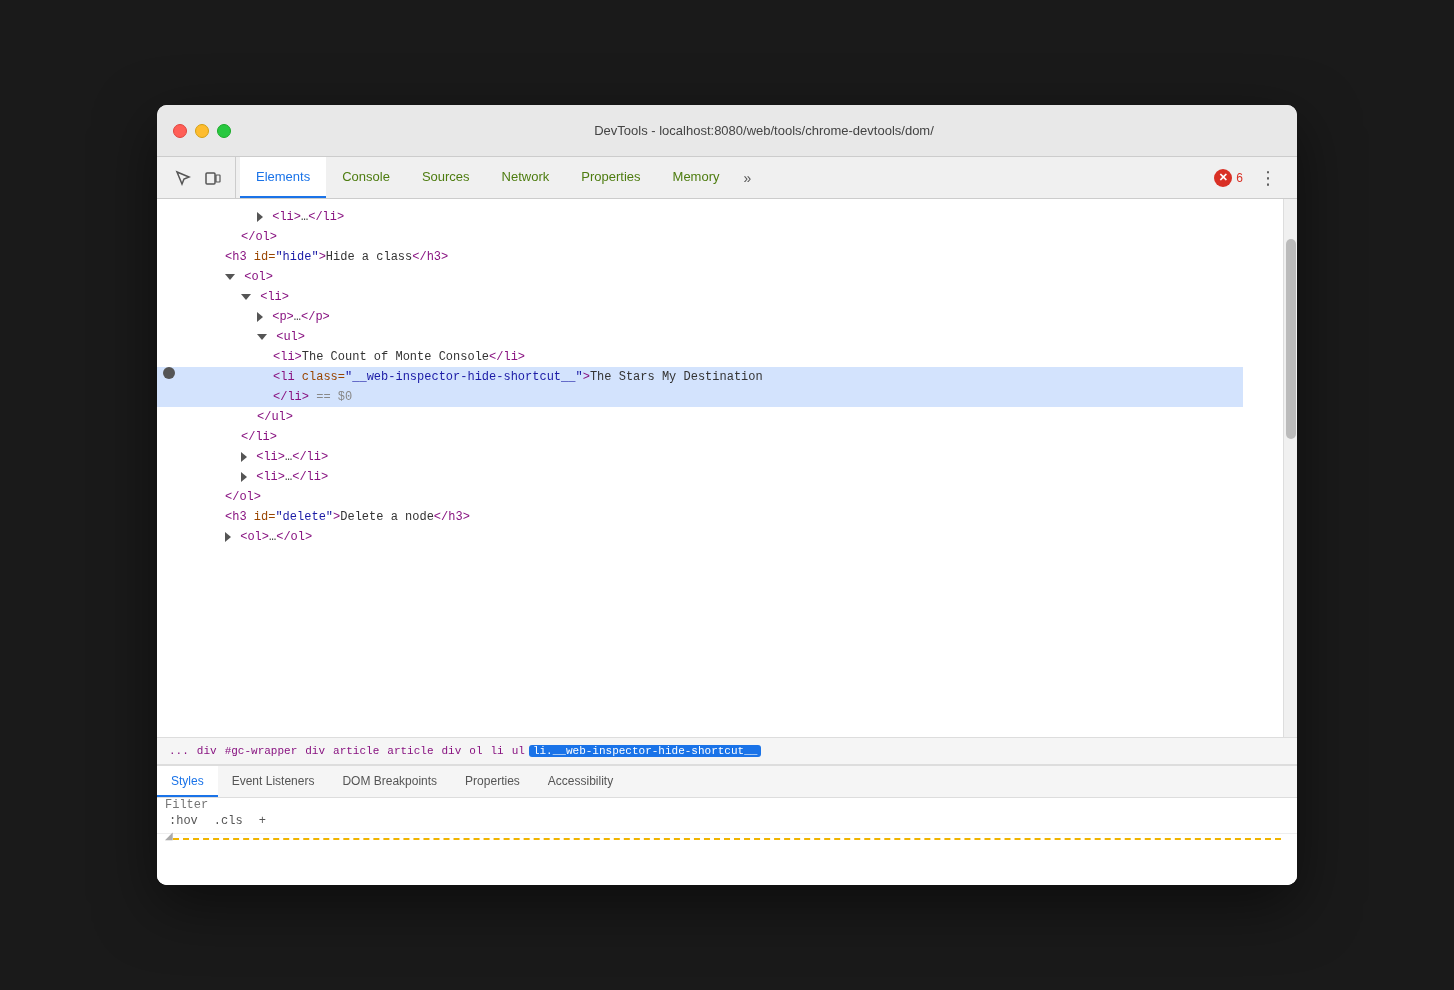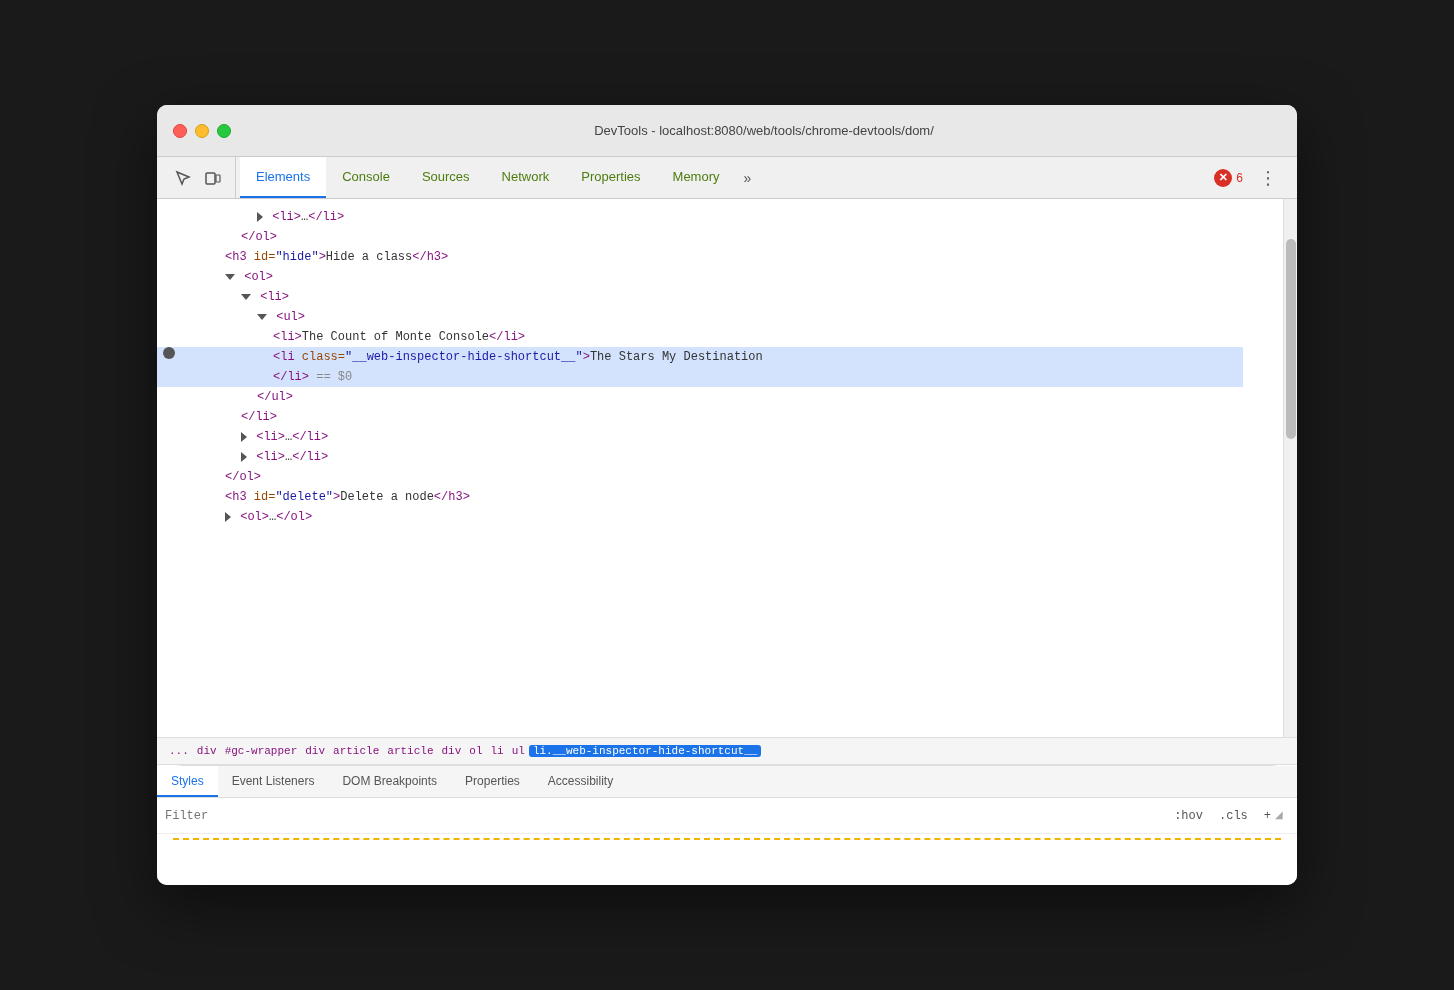--- a/index.html
+++ b/index.html
@@ -281,21 +281,20 @@
     }
 
     
     .bottom-panel {
       height: 120px;
       background: white;
       border-top: 1px solid #ddd;
       display: flex;
       flex-direction: column;
       flex-shrink: 0;
-      border-radius: 27px;
     }
 
     .bottom-tabs {
       display: flex;
       align-items: stretch;
       border-bottom: 1px solid #ddd;
       background: #f5f5f5;
       height: 32px;
     }
 
@@ -310,24 +309,24 @@
     }
 
     .bottom-tab.active {
       color: #1a73e8;
       border-bottom: 2px solid #1a73e8;
       background: white;
     }
 
     .filter-bar {
       display: flex;
-      align-items: center;
       padding: 0 8px;
       height: 36px;
       border-bottom: 1px solid #eee;
+      flex-direction: column;
     }
 
     .filter-input {
       border: none;
       outline: none;
       font-size: 12px;
       color: #555;
       flex: 1;
       background: transparent;
       font-family: 'Menlo', 'Monaco', 'Courier New', monospace;
@@ -443,20 +442,24 @@
         <div class="dom-line" style="padding-left: calc(20px + 3*16px)">
           <span class="triangle open"></span>
           <span class="tag">&lt;ol&gt;</span>
         </div>
 
         <div class="dom-line" style="padding-left: calc(20px + 4*16px)">
           <span class="triangle open"></span>
           <span class="tag">&lt;li&gt;</span>
         </div>
 
+        <div class="dom-line" style="padding-left: calc(20px + 5*16px)">
+          <span class="triangle closed"></span>
+          <span class="tag">&lt;p&gt;</span><span class="text-content">…</span><span class="tag">&lt;/p&gt;</span>
+        </div>
 
         <div class="dom-line" style="padding-left: calc(20px + 5*16px)">
           <span class="triangle open"></span>
           <span class="tag">&lt;ul&gt;</span>
         </div>
 
         <div class="dom-line" style="padding-left: calc(20px + 6*16px)">
           <span class="tag">&lt;li&gt;</span><span class="text-content">The Count of Monte Console</span><span class="tag">&lt;/li&gt;</span>
         </div>
 

